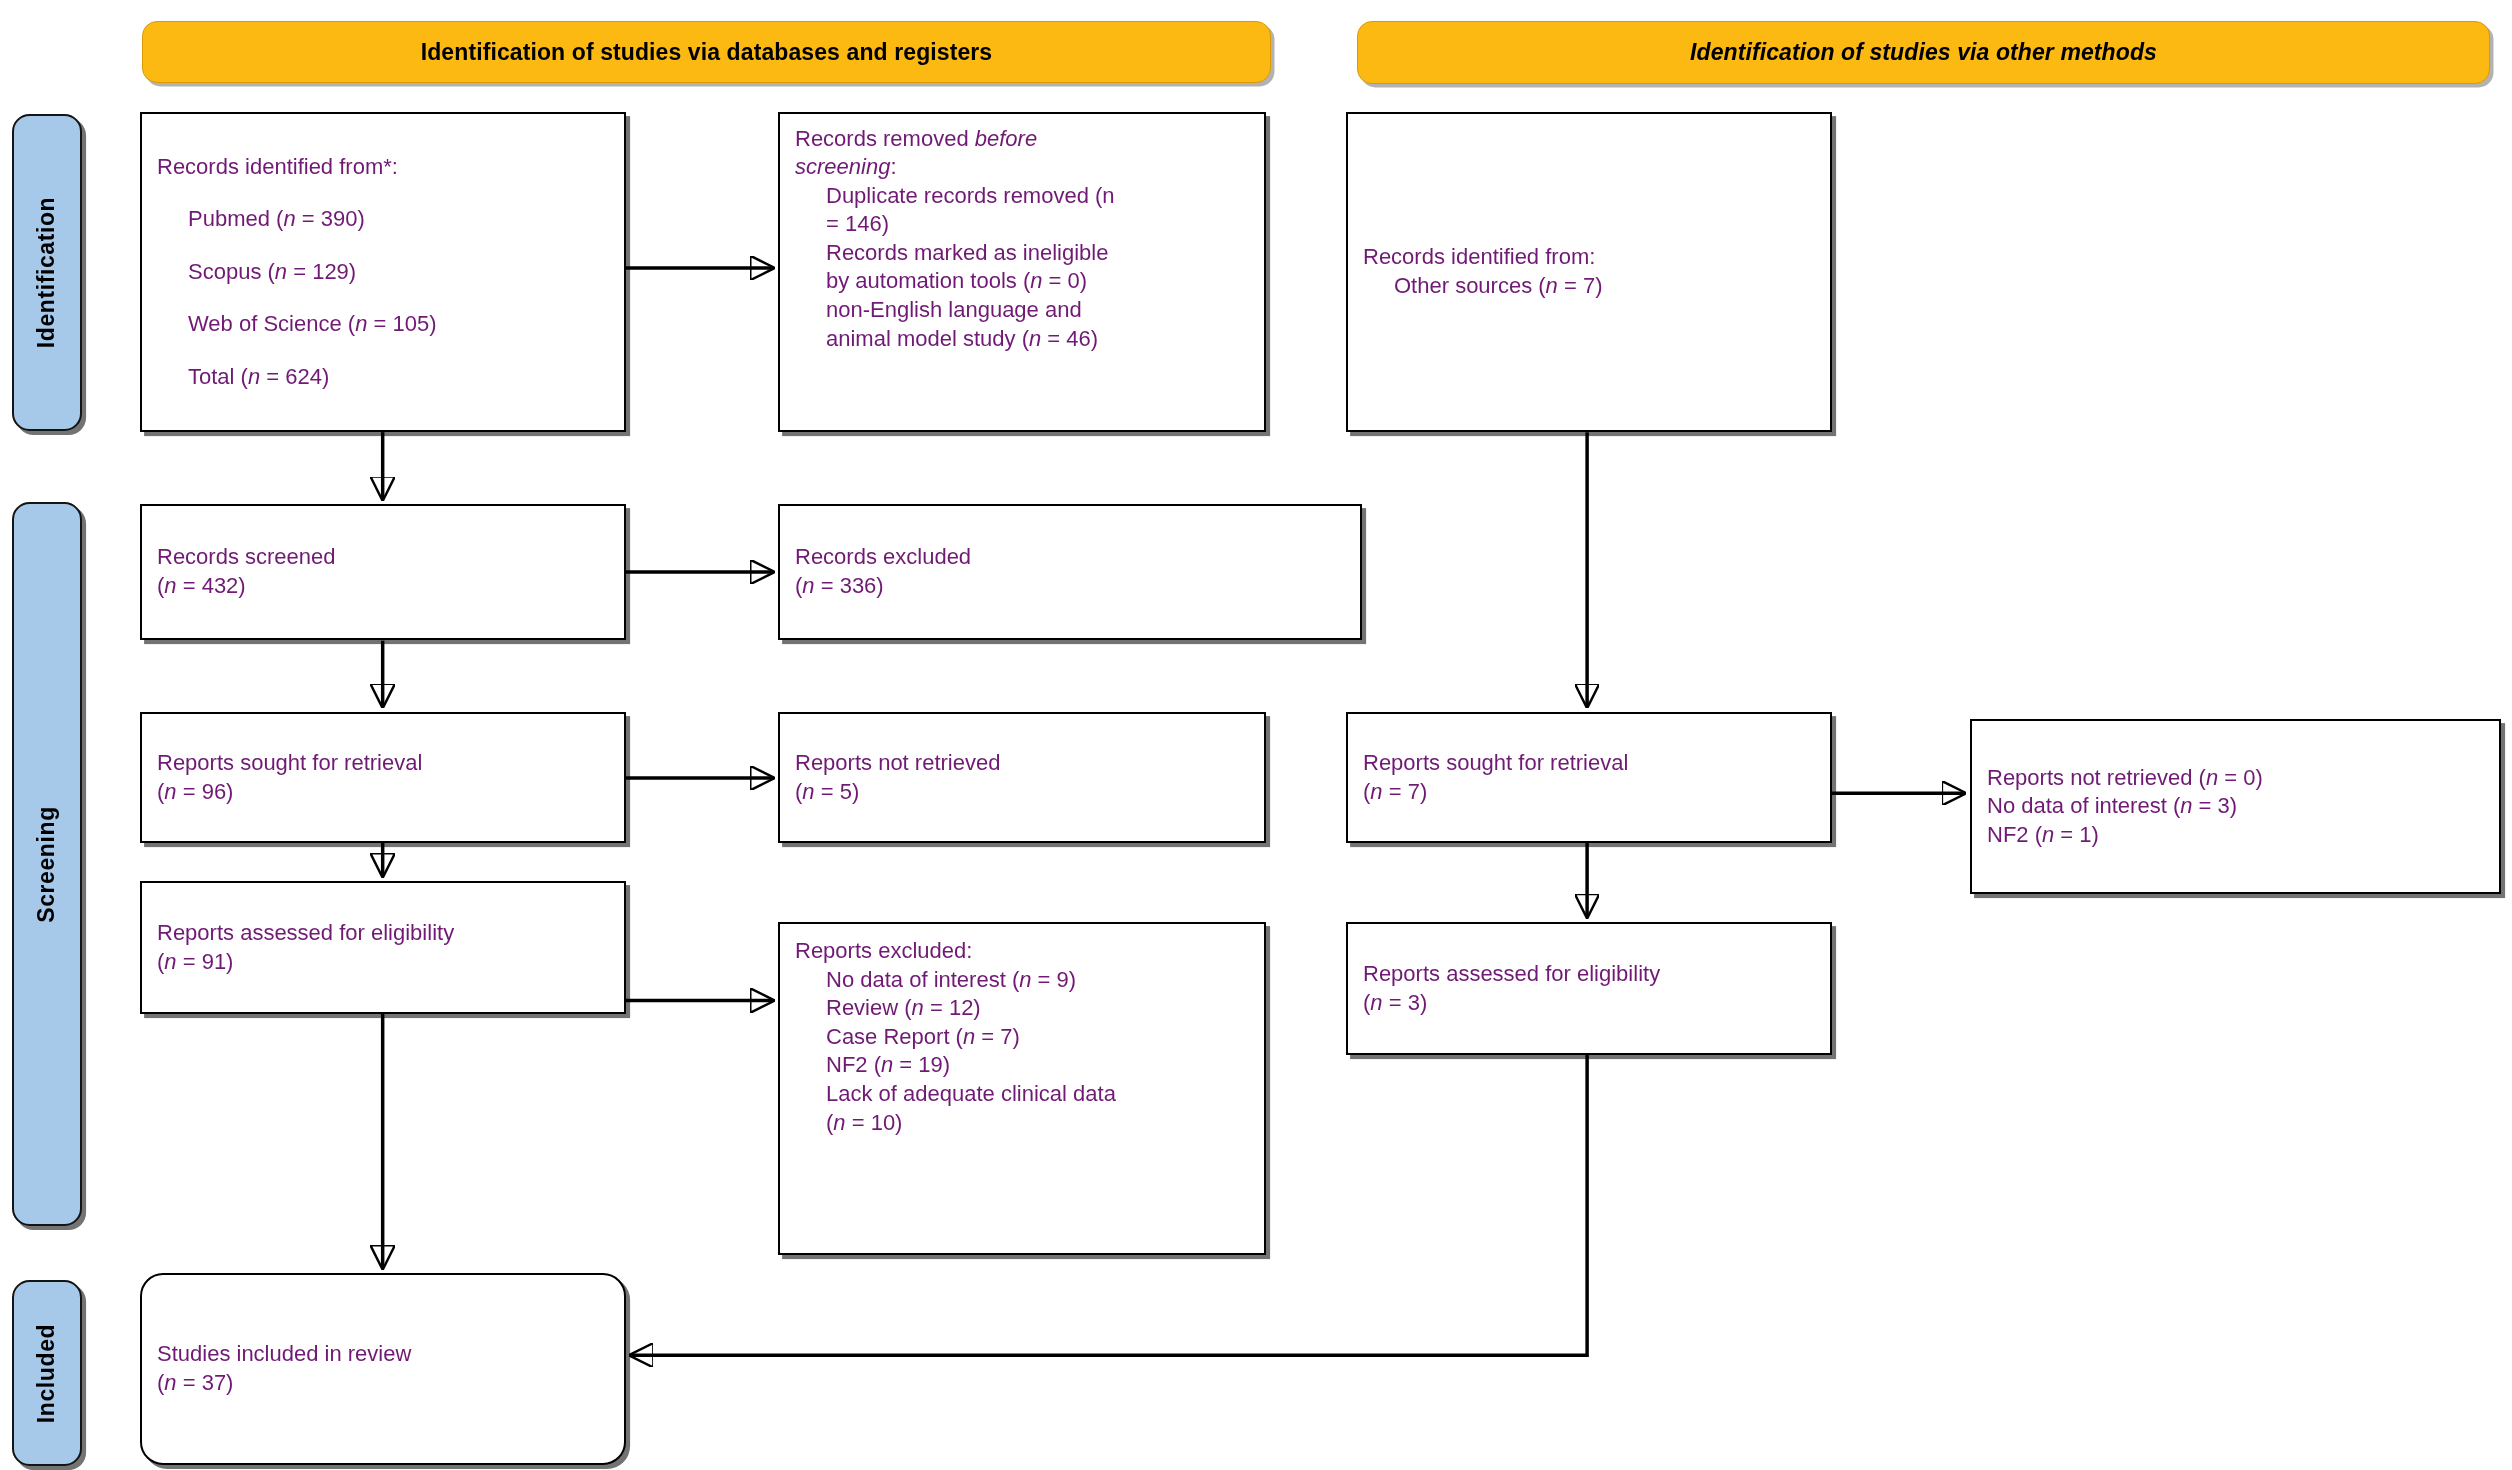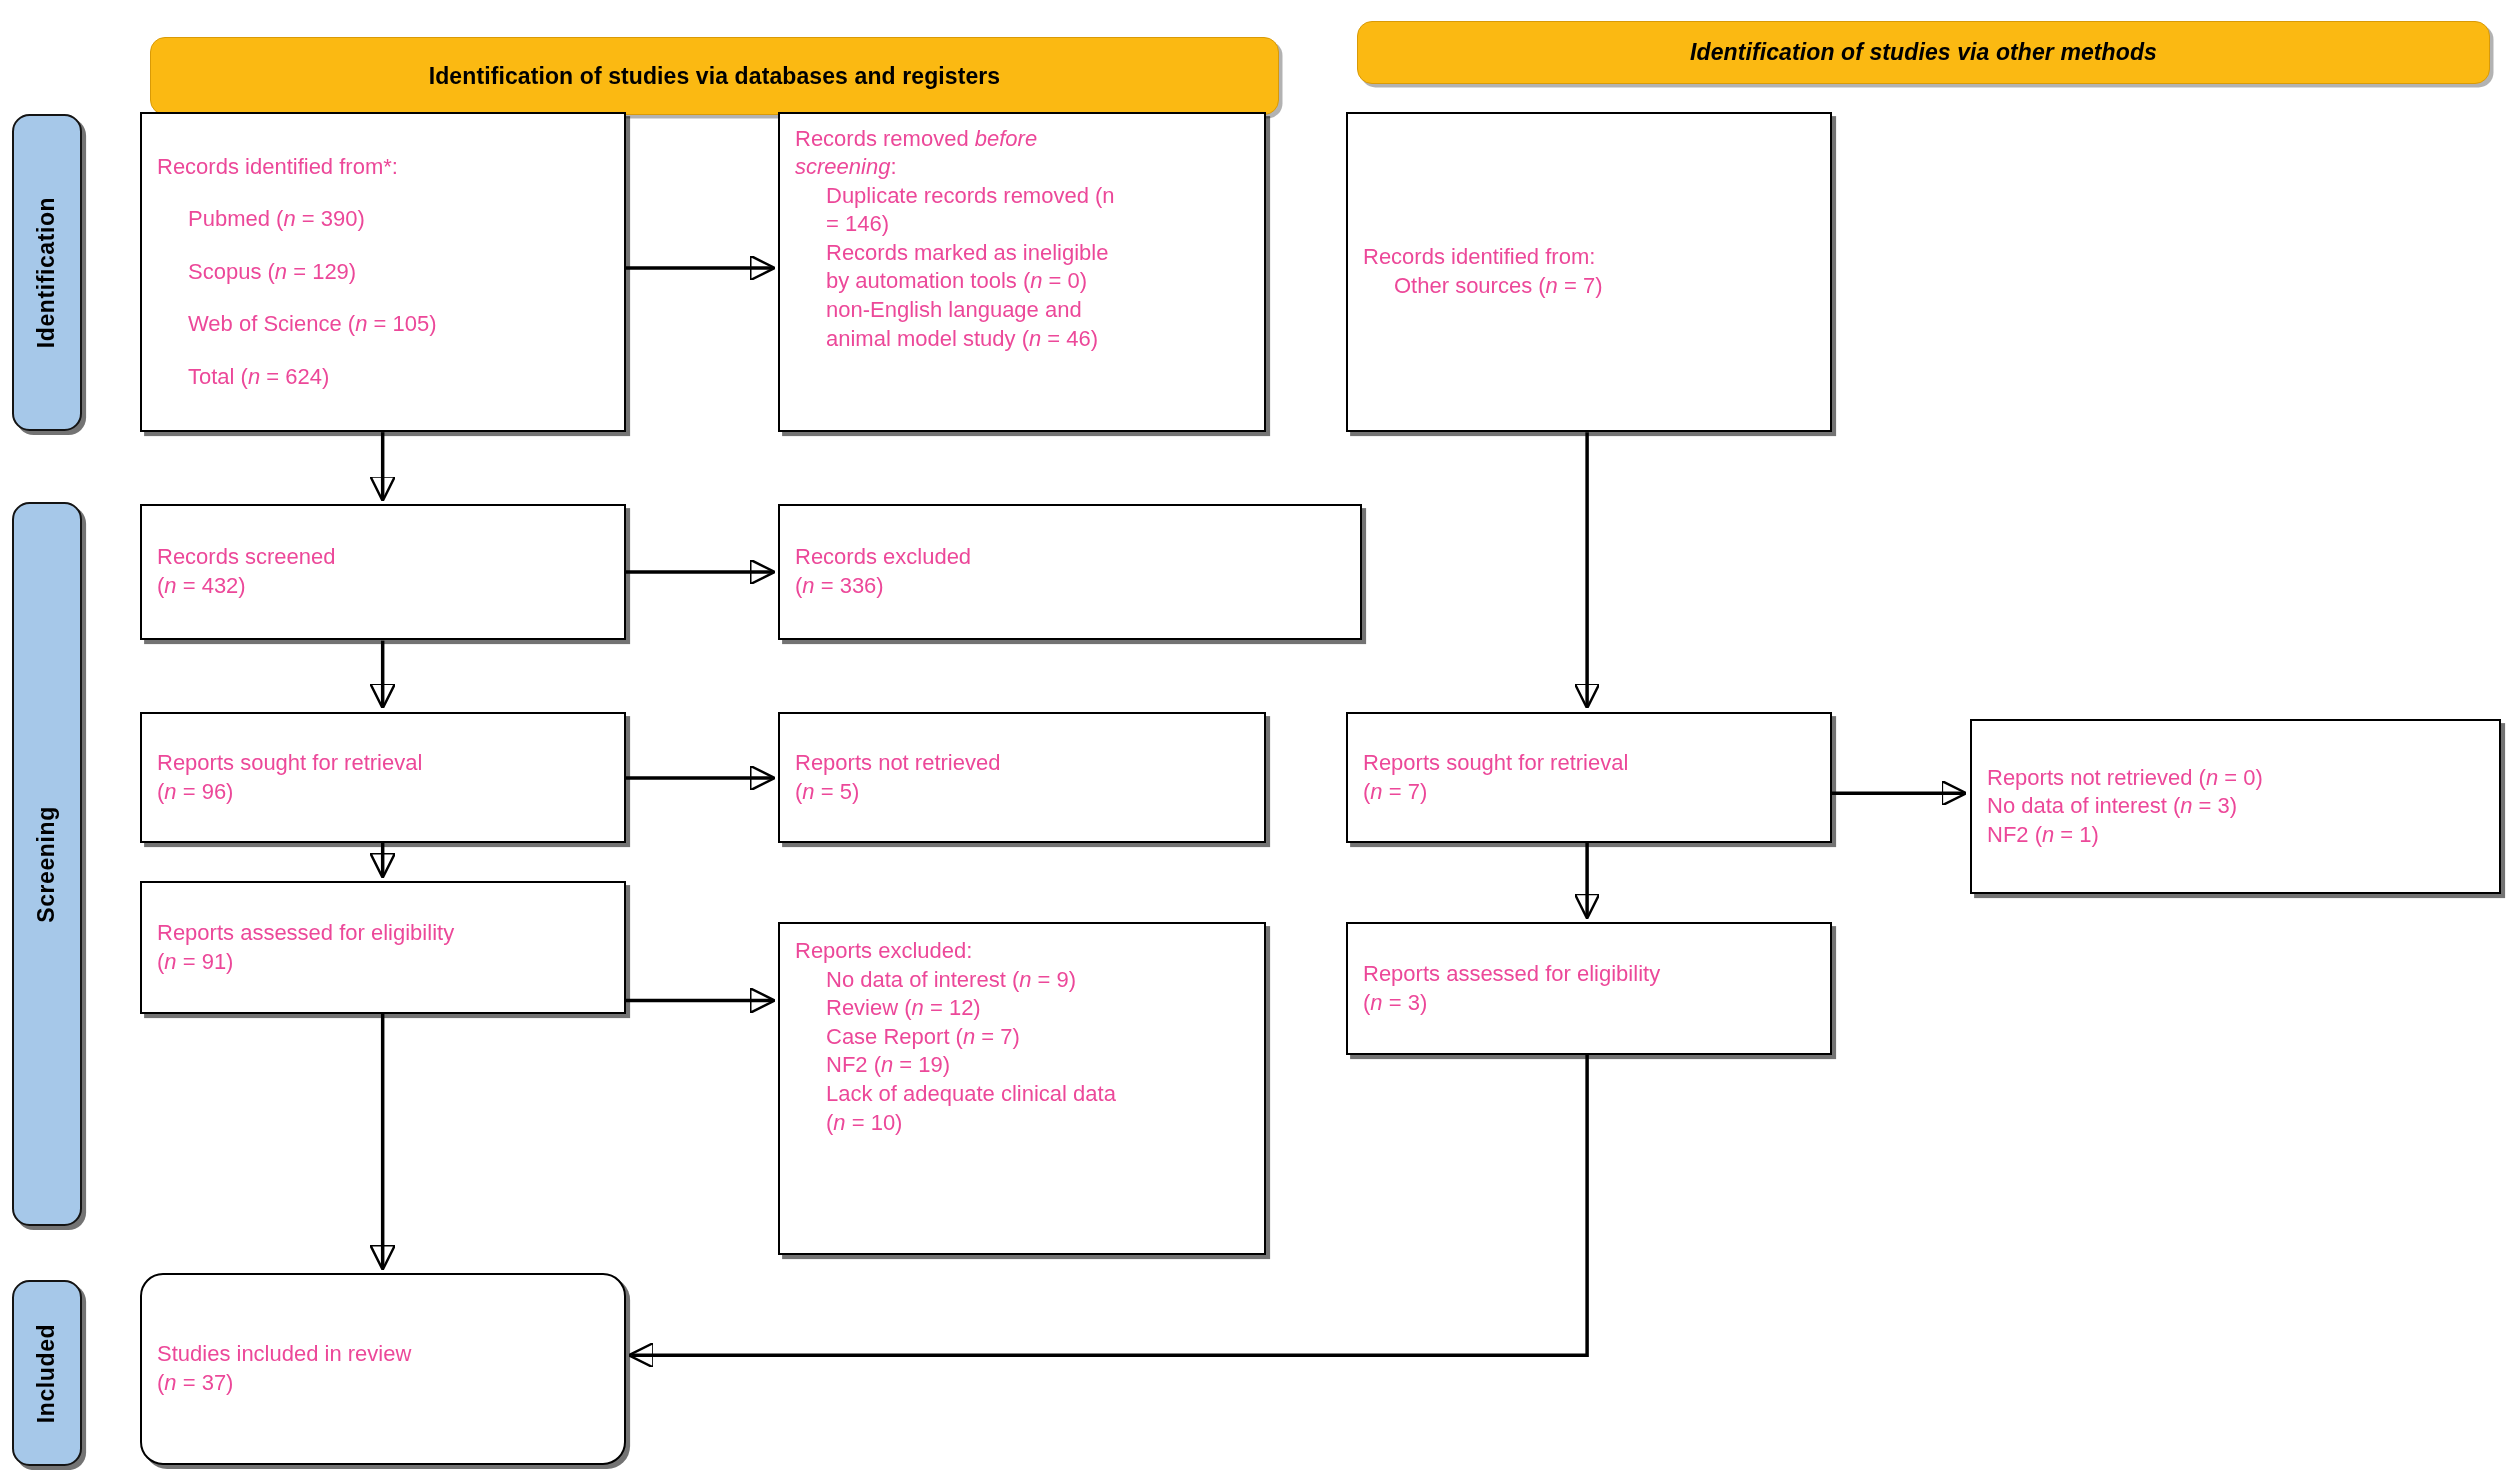--- a/index.html
+++ b/index.html
@@ -67,21 +67,21 @@
     box-sizing: border-box;
     display: flex;
     flex-direction: column;
     justify-content: center;
     padding: 0 15px;
     overflow: hidden;
   }
   .node-line {
     font-size: 22px;
     line-height: 1.30;
-    color: #ec4899;
+    color: #701a75;
     white-space: nowrap;
   }
   .node-line.indent { padding-left: 31px; }
   .node-line i { font-style: italic; }
 
   
   #connectors {
     position: absolute;
     left: 0; top: 0;
     width: 2512px;
@@ -91,21 +91,21 @@
   #connectors line, #connectors path, #connectors polyline {
     stroke: #000000;
     fill: none;
   }
 </style>
 </head>
 <body>
 
 <div id="prisma-root">
 
-  <div class="stage-header" style="left:150px; top:21px; width:1129px; height:78px;margin-top:16px;">
+  <div class="stage-header" style="left:142px; top:21px; width:1129px; height:62px;">
     <span>Identification of studies via databases and registers</span>
   </div>
 
   <div class="stage-header" style="left:1357px; top:21px; width:1133px; height:63px;font-style:italic;">
     <span>Identification of studies via other methods</span>
   </div>
 
   <div class="phase-label" style="left:11.6px; top:114px; width:70px; height:317px;">
     <span>Identification</span>
   </div>

